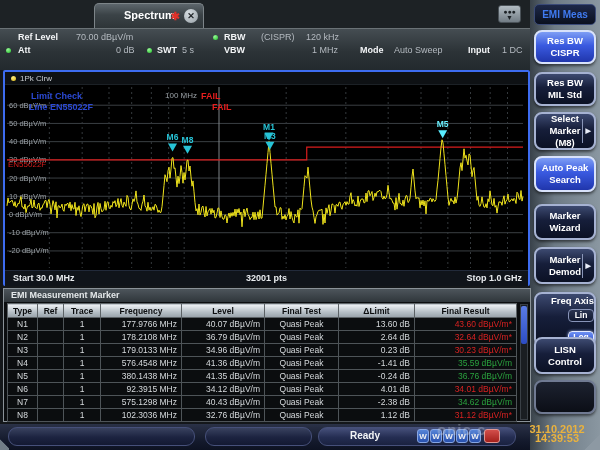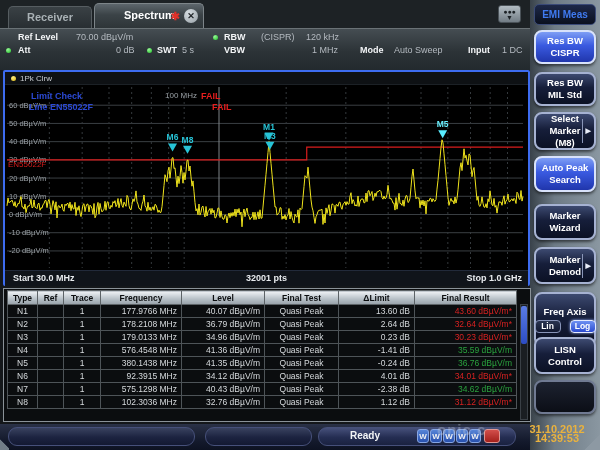--- a/index.html
+++ b/index.html
@@ -11,21 +11,21 @@
   .sk{position:absolute;left:534px;width:62px;color:#fff;font-weight:bold;font-size:9.5px;
     border-radius:8px;display:flex;flex-direction:column;justify-content:center;align-items:center;
     text-align:center;line-height:12px;box-shadow:0 2px 3px rgba(0,0,0,.55);}
   .sk.normal{background:linear-gradient(#3d4a70,#161e3a 45%,#0b1124);border:2px solid #a6b2d2;}
   .sk.active{background:linear-gradient(#7e9ef5,#3a5ae0 45%,#2036ac);border:2px solid #d8e2fa;}
   .sk.empty{background:linear-gradient(#1d2230,#0b0e16);border:2px solid #707a92;}
   .sk.title{background:linear-gradient(#1d2848,#0a101f);color:#3f7af0;border:1px solid #3a4a78;
     border-radius:5px;font-size:10px;height:21px;box-shadow:none;}
   .sk .arrow{position:absolute;right:2px;top:50%;transform:translateY(-50%);font-size:7px;
     border-left:1px solid #8a96b8;padding:6px 1px 6px 3px;color:#e8ecf8;}
-  .sk .minirow{display:flex;gap:9px;margin-top:2px;}
+  .sk .minirow{display:flex;gap:9px;margin-top:2px;flex-direction:column;}
   .mini{width:26px;height:13px;border-radius:4px;font-size:8.5px;font-weight:bold;line-height:11px;color:#fff;}
   .mini.off{background:linear-gradient(#2a3450,#111830);border:1px solid #8894b8;}
   .mini.on{background:linear-gradient(#6d90f2,#2c4cd0);border:1px solid #e6ecff;box-shadow:0 0 3px #9ab4ff;}
   .datetime{position:absolute;left:527px;top:425px;width:60px;text-align:center;color:#eab23e;
     font-size:11px;font-weight:bold;line-height:9px;}
   
   .tabbar{position:absolute;left:0;top:0;width:530px;height:28px;background:#1d2225;}
   .tab{position:absolute;font-weight:bold;text-align:center;border-radius:5px 5px 0 0;}
   .tab.inactive{left:8px;top:6px;width:84px;height:22px;background:linear-gradient(#3a4145,#282e32);
     border:1px solid #565d61;border-bottom:none;color:#a9b1b5;font-size:11px;line-height:21px;}
@@ -123,42 +123,41 @@
       </div>
       <div class="sk normal" style="top: 204px; height: 36px;">
         <div>Marker</div>
         <div>Wizard</div>
       </div>
       <div class="sk normal" style="top: 247px; height: 37px;">
         <div>Marker</div>
         <div>Demod</div>
         <span class="arrow">▶</span>
       </div>
-      <div class="sk normal" style="top: 292px; height: 55px;">
+      <div class="sk normal" style="top: 292px; height: 55px; align-items: flex-end;">
         <div>Freq Axis</div>
         <div class="minirow">
           <div class="mini off">Lin</div>
           <div class="mini on">Log</div>
         </div>
       </div>
       <div class="sk normal" style="top: 337px; height: 37px;">
         <div>LISN</div>
         <div>Control</div>
       </div>
       <div class="sk empty" style="top: 380px; height: 34px;">
         <div></div>
       </div>
     </div>
   <div class="datetime">
     <div>31.10.2012</div>
     <div>14:39:53</div>
   </div>
 
   <div class="tabbar">
-    <div class="tab inactive">Receiver</div>
     <div class="tab active">
       <span>Spectrum</span>
       <span class="tab-star">✱</span>
       <span class="tab-close">✕</span>
     </div>
     <div class="morebtn">●●●<br>▼</div>
   </div>
 
   <div class="hdr">
     <span class="hi lab" style="left:18px;top:3px;">Ref Level</span>
@@ -251,20 +250,21 @@
       <text x="3" y="82" class="t-limitname">EN55022F</text>
     </svg>
     <div class="sweepfoot">
       <span style="position:absolute;left:8px;">Start 30.0 MHz</span>
       <span style="position:absolute;left:0;width:523px;text-align:center;">32001 pts</span>
       <span style="position:absolute;right:6px;">Stop 1.0 GHz</span>
     </div>
   </div>
 
   <div class="win-marker">
+    <div class="mt-title">EMI Measurement Marker</div>
     <table class="mt">
       <colgroup>
           <col style="width:30px">
           <col style="width:26px">
           <col style="width:37px">
           <col style="width:81px">
           <col style="width:83px">
           <col style="width:74px">
           <col style="width:76px">
           <col style="width:102px">

